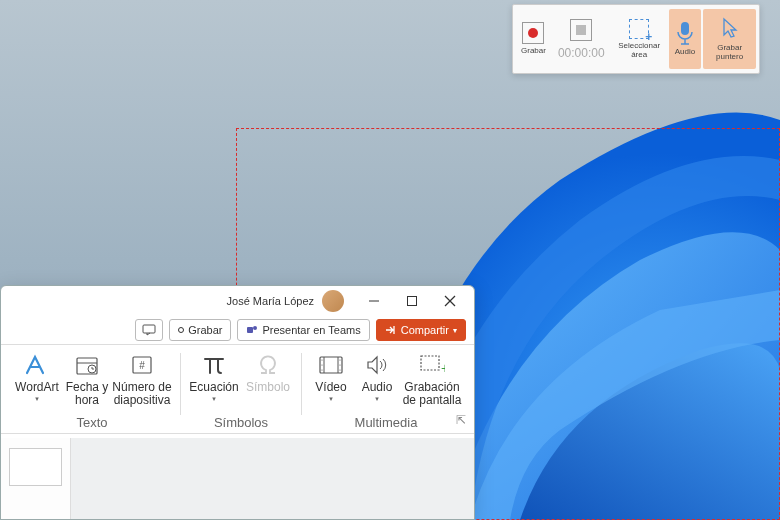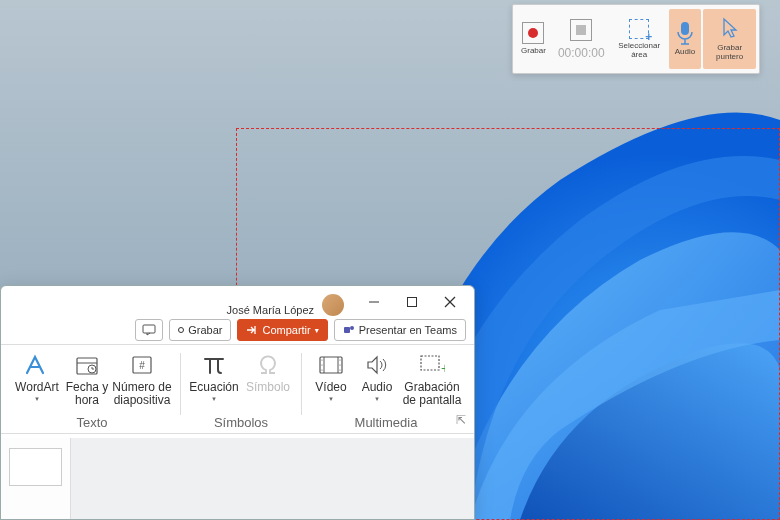--- a/index.html
+++ b/index.html
@@ -24,21 +24,21 @@
 .rec-close{position:absolute;top:2px;right:4px;font-size:14px;color:#555;cursor:pointer;line-height:1}
 .rec-pin{position:absolute;bottom:2px;right:4px;font-size:11px;color:#888}
 .rec-lbl{line-height:1.1}
 .rec-time{font-size:12px;color:#aaa;margin-top:2px}
 
 
 .selection-rect{position:absolute;top:128px;left:236px;width:544px;height:392px;border:1.5px dashed #d92c2c;z-index:30;pointer-events:none}
 
 
 .ppt-window{position:absolute;top:285px;left:0;width:475px;height:235px;background:#fff;border:1px solid #9aa;border-radius:6px 6px 0 0;z-index:40;box-shadow:0 4px 20px rgba(0,0,0,.15);overflow:hidden}
-.titlebar{height:30px;display:flex;align-items:flex-end;justify-content:flex-end;padding:0 6px;gap:2px}
+.titlebar{height:30px;display:flex;align-items:center;justify-content:flex-end;padding:0 6px;gap:2px}
 .titlebar .user{font-size:11px;color:#333;margin-right:6px}
 .titlebar .avatar{width:22px;height:22px;border-radius:50%;background:linear-gradient(135deg,#d9a876,#c08850);margin-right:10px}
 .win-btn{width:36px;height:28px;display:flex;align-items:center;justify-content:center;font-size:13px;color:#333;cursor:pointer}
 
 .actionbar{height:28px;display:flex;align-items:center;justify-content:flex-end;padding:0 8px;gap:6px}
 .abtn{height:22px;padding:0 8px;font-size:11px;border:1px solid #bbb;border-radius:3px;background:#fff;display:flex;align-items:center;gap:4px;cursor:pointer;color:#333}
 .abtn.icononly{padding:0 6px}
 .abtn.share{background:#d84b20;color:#fff;border-color:#d84b20}
 .abtn .dot{width:6px;height:6px;border:1.5px solid #333;border-radius:50%;display:inline-block}
 .abtn .chev{font-size:8px}
@@ -159,33 +159,33 @@
     <div class="abtn icononly">
         <svg width="14" height="12">
           <rect x="1" y="1" width="12" height="8" rx="1" fill="none" stroke="#555"></rect>
           <path d="M5 9 L5 11 L8 9" fill="none" stroke="#555"></path>
         </svg>
       </div>
     <div class="abtn">
         <span class="dot"></span>
         <span>Grabar</span>
       </div>
-    <div class="abtn share">
-        <svg width="12" height="10">
-          <path d="M1 5 L7 5 M5 2 L8 5 L5 8 M9 1 v8" stroke="#fff" stroke-width="1.3" fill="none"></path>
-        </svg>
-        <span>Compartir</span>
-        <span class="chev">▾</span>
-      </div>
     <div class="abtn">
         <svg width="12" height="12">
           <rect x="1" y="3" width="6" height="6" rx="1" fill="#5558af"></rect>
           <circle cx="9" cy="4" r="2" fill="#5558af"></circle>
         </svg>
         <span>Presentar en Teams</span>
+      </div>
+    <div class="abtn share">
+        <svg width="12" height="10">
+          <path d="M1 5 L7 5 M5 2 L8 5 L5 8 M9 1 v8" stroke="#fff" stroke-width="1.3" fill="none"></path>
+        </svg>
+        <span>Compartir</span>
+        <span class="chev">▾</span>
       </div>
   </div>
 
   <div class="ribbon">
     <div class="group">
       <div class="group-items">
         <div class="ritem">
           <div class="ico">
               <svg width="28" height="24">
                 <path d="M4 20 L12 4 L20 20 M7 14 L17 14" stroke="#3b8fd8" stroke-width="2.2" fill="none" stroke-linecap="round"></path>

